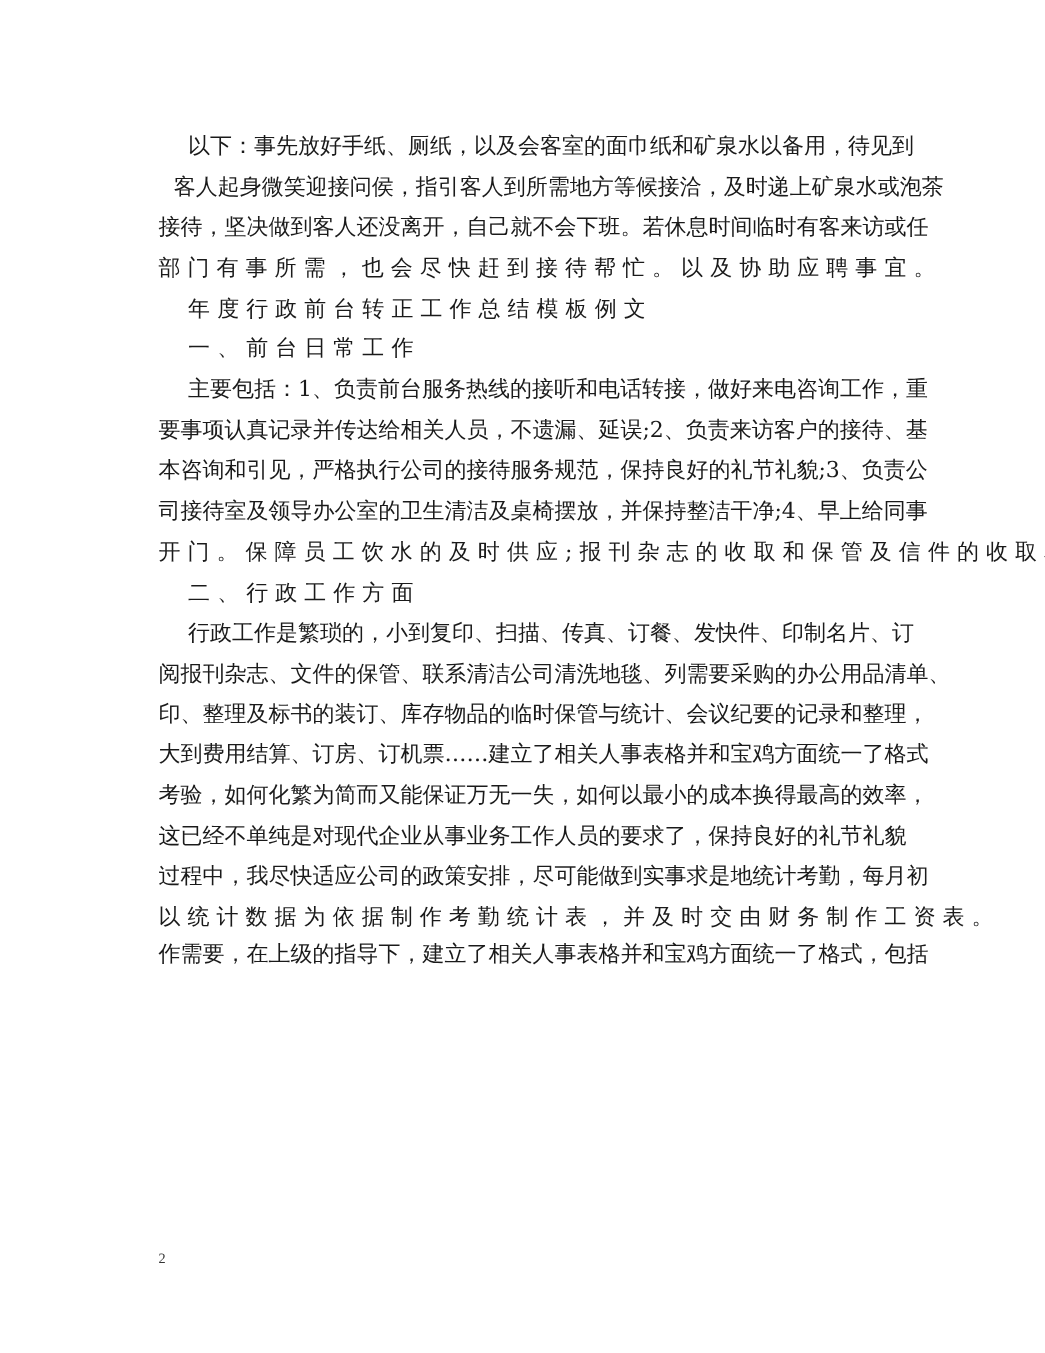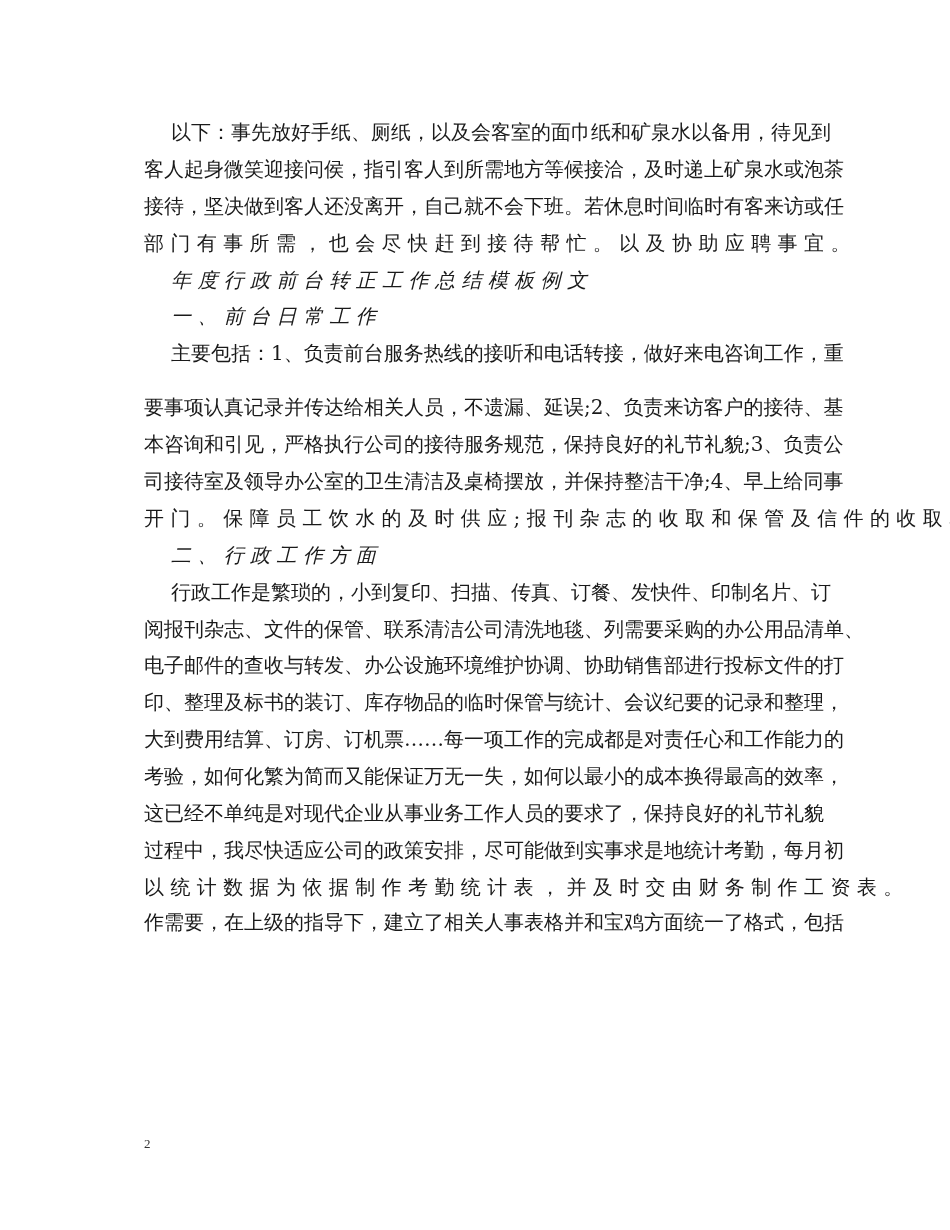--- a/index.html
+++ b/index.html
@@ -4,46 +4,45 @@
 <style>
   html, body { margin: 0; padding: 0; background: #ffffff; }
   body { width: 950px; height: 1230px; position: relative; overflow: hidden;
          font-family: "DejaVu Serif", "Liberation Serif", serif; color: #1a1a1a; }
   .page { position: absolute; left: 0; top: 0; width: 814px; height: 1230px; background: #fff; }
   .body-text { position: absolute; left: 144px; top: 114px; width: 660px; }
   .line { height: 36.9px; line-height: 36.9px; font-size: 20px; white-space: nowrap;
           letter-spacing: 6.4px; text-align: justify; text-align-last: justify; }
   .line.last { text-align-last: left; }
   .line.indent { padding-left: 27px; }
-  .line.indent-only { padding-left: 27px; text-align-last: left; font-style: italic; }
+  .line.indent-only { padding-left: 27px; text-align-last: left; }
   .page-number { position: absolute; left: 144px; top: 1136px; font-size: 13px;
                  font-family: "Liberation Serif", serif; color: #333; }
 </style>
 </head>
 <body>
 
 <div class="page">
   <div class="body-text" id="body-text">
       <div class="line indent" style="letter-spacing: 0px;">以下：事先放好手纸、厕纸，以及会客室的面巾纸和矿泉水以备用，待见到</div>
-      <div class="line" style="letter-spacing: 0px;">客人起身微笑迎接问侯，指引客人到所需地方等候接洽，及时递上矿泉水或泡茶</div>
+      <div class="line" style="letter-spacing: 0px; margin-left: 14px;">客人起身微笑迎接问侯，指引客人到所需地方等候接洽，及时递上矿泉水或泡茶</div>
       <div class="line" style="letter-spacing: 0px;">接待，坚决做到客人还没离开，自己就不会下班。若休息时间临时有客来访或任</div>
       <div class="line last">部门有事所需，也会尽快赶到接待帮忙。以及协助应聘事宜。</div>
       <div class="line indent-only last">年度行政前台转正工作总结模板例文</div>
       <div class="line indent-only last">一、前台日常工作</div>
       <div class="line indent" style="letter-spacing: 0px;">主要包括：1、负责前台服务热线的接听和电话转接，做好来电咨询工作，重</div>
-      <div class="line" style="letter-spacing: 0px; margin-top: 17px;">要事项认真记录并传达给相关人员，不遗漏、延误;2、负责来访客户的接待、基</div>
+      <div class="line" style="letter-spacing: 0px;">要事项认真记录并传达给相关人员，不遗漏、延误;2、负责来访客户的接待、基</div>
       <div class="line" style="letter-spacing: 0px;">本咨询和引见，严格执行公司的接待服务规范，保持良好的礼节礼貌;3、负责公</div>
       <div class="line" style="letter-spacing: 0px;">司接待室及领导办公室的卫生清洁及桌椅摆放，并保持整洁干净;4、早上给同事</div>
       <div class="line last">开门。保障员工饮水的及时供应;报刊杂志的收取和保管及信件的收取和发放;</div>
       <div class="line indent-only last">二、行政工作方面</div>
       <div class="line indent" style="letter-spacing: 0px;">行政工作是繁琐的，小到复印、扫描、传真、订餐、发快件、印制名片、订</div>
       <div class="line" style="letter-spacing: 0px;">阅报刊杂志、文件的保管、联系清洁公司清洗地毯、列需要采购的办公用品清单、</div>
-      <div class="line" style="letter-spacing: 0px;">电子邮件的查收与转发、办公设施环境维护协调、协助销售部进行投标文件的打</div>
       <div class="line" style="letter-spacing: 0px;">印、整理及标书的装订、库存物品的临时保管与统计、会议纪要的记录和整理，</div>
-      <div class="line" style="letter-spacing: 0px;">大到费用结算、订房、订机票……每一项工作的完成都是对责任心和工作能力的</div>
+      <div class="line" style="letter-spacing: 0px;">大到费用结算、订房、订机票……建立了相关人事表格并和宝鸡方面统一了格式</div>
       <div class="line" style="letter-spacing: 0px;">考验，如何化繁为简而又能保证万无一失，如何以最小的成本换得最高的效率，</div>
       <div class="line" style="letter-spacing: 0px;">这已经不单纯是对现代企业从事业务工作人员的要求了，保持良好的礼节礼貌</div>
       <div class="line" style="letter-spacing: 0px;">过程中，我尽快适应公司的政策安排，尽可能做到实事求是地统计考勤，每月初</div>
       <div class="line last">以统计数据为依据制作考勤统计表，并及时交由财务制作工资表。</div>
       <div class="line" style="letter-spacing: 0px; font-family: Liberation Mono, monospace;">作需要，在上级的指导下，建立了相关人事表格并和宝鸡方面统一了格式，包括</div>
     </div>
   <div class="page-number">2</div>
 </div>
 
 </body></html>

